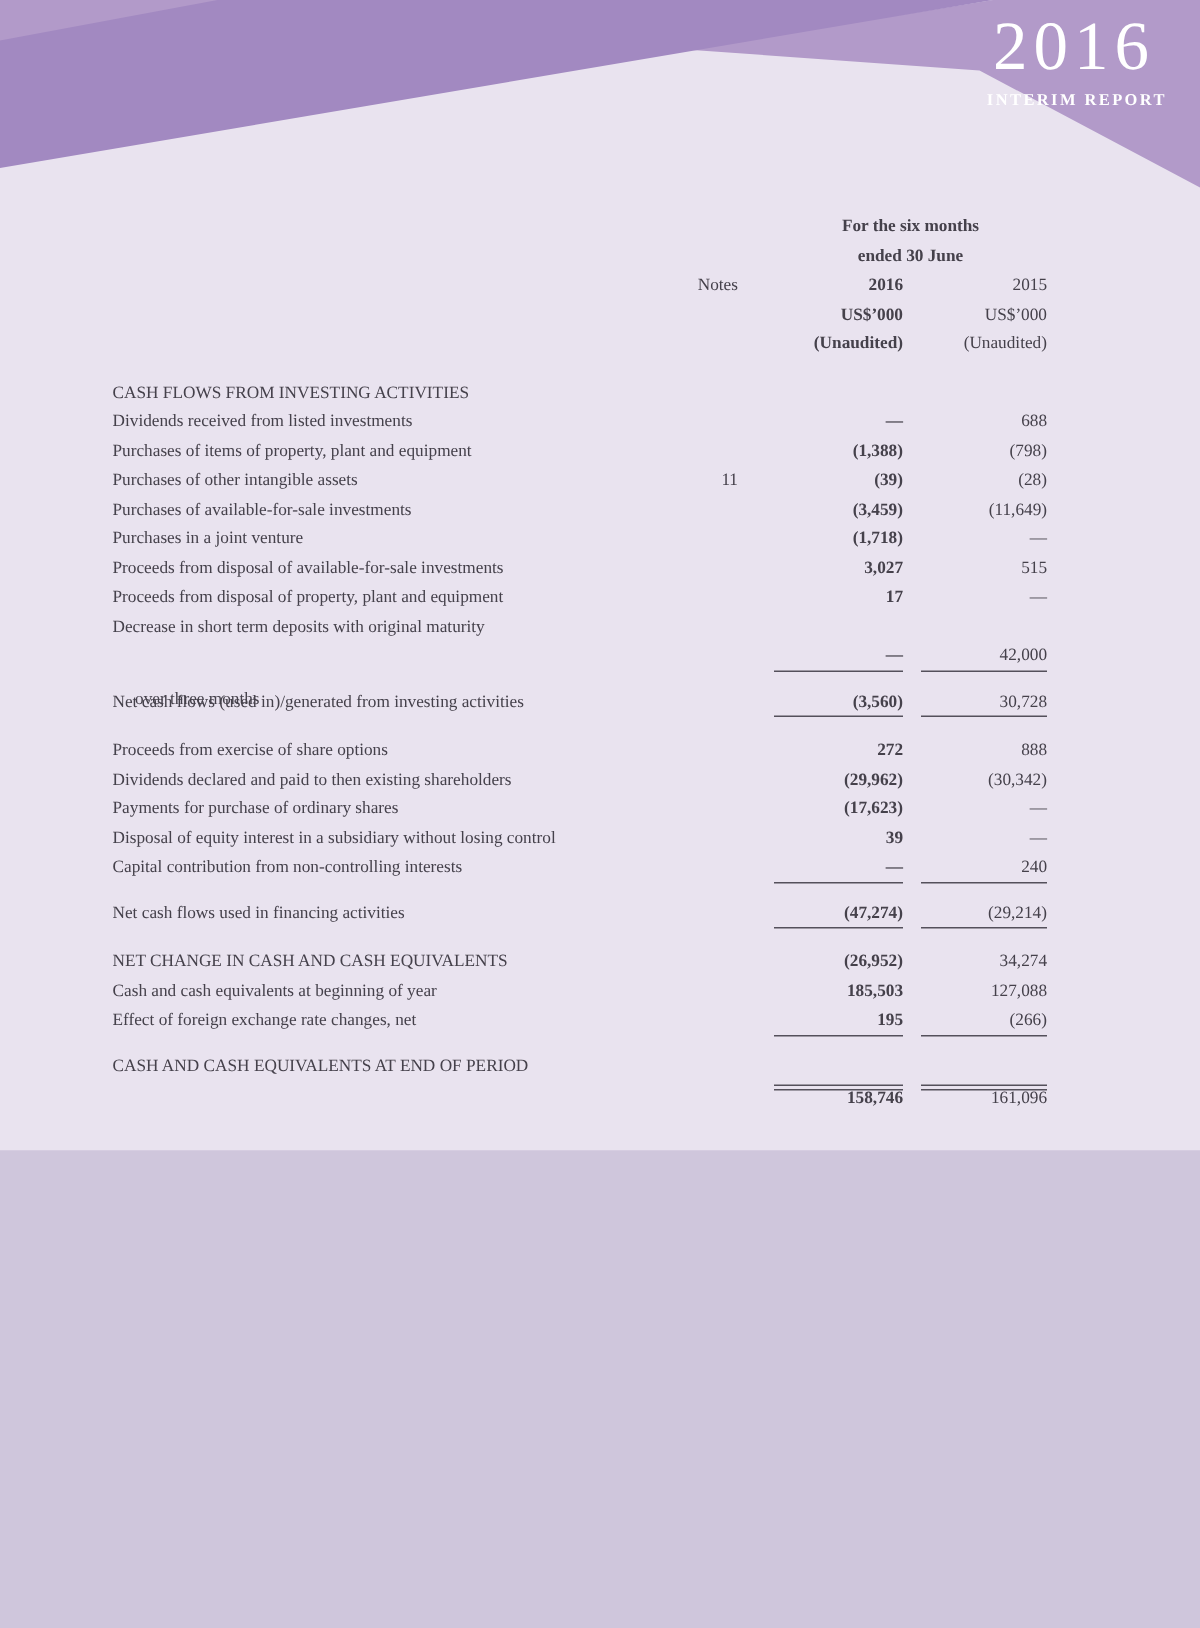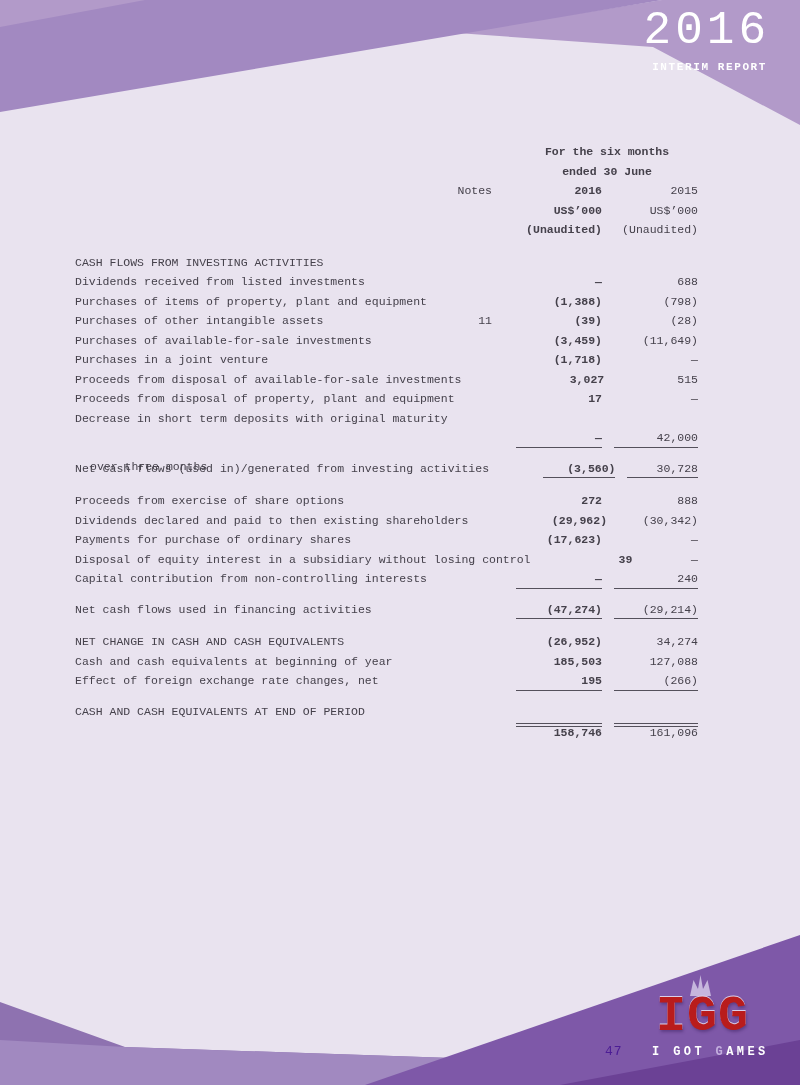--- a/index.html
+++ b/index.html
@@ -1,32 +1,32 @@
 <!DOCTYPE html>
 <html><head>
 <meta charset="utf-8">
 <style>
   html,body{margin:0;padding:0;background:#cfc6dc;}
   #page{
-    position:relative;width:800px;height:1085px;overflow:hidden;
+    position:relative;width:800px;height:767px;overflow:hidden;
     background:#e9e3ef;
-    font-family:Liberation Mono, monospace;
+    font-family:Liberation Serif, serif;
     color:#45414b;
     -webkit-font-smoothing:antialiased;
   }
   
   #bg-shapes{position:absolute;left:0;top:0;width:800px;height:1085px;display:block;}
   
   .year-title{
     position:absolute;top:8px;right:30px;
     font-size:46px;font-weight:300;letter-spacing:4px;
     color:#ffffff;line-height:1;
   }
   .report-subtitle{
-    position:absolute;top:61px;right:33px;
+    position:absolute;top:61px;right:22px;
     font-size:11px;font-weight:bold;letter-spacing:1.6px;
     color:#ffffff;
   }
   
   #statement{
     position:absolute;left:75px;top:142px;width:623px;
     font-size:11.5px;line-height:19.5px;
   }
   .row{display:flex;height:19.5px;}
   .c-label{flex:1;white-space:nowrap;}

